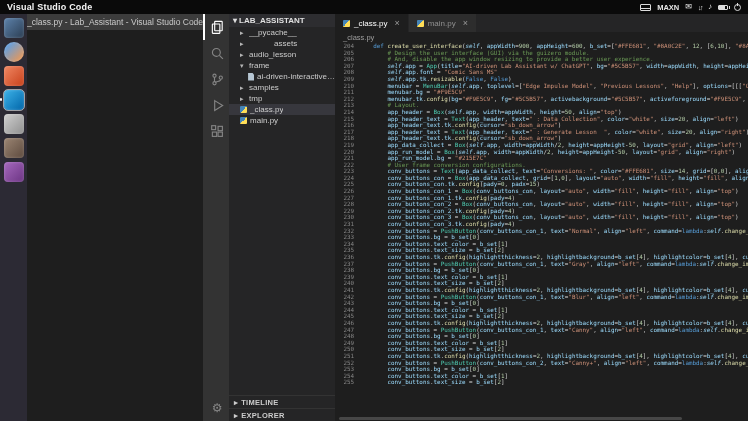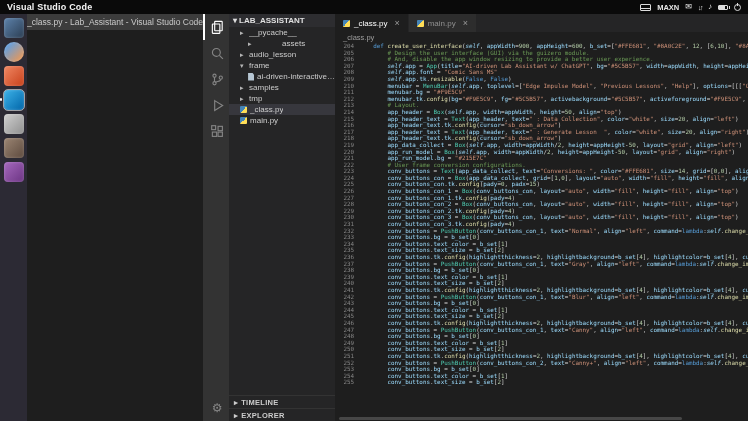--- a/index.html
+++ b/index.html
@@ -151,21 +151,21 @@
       <div id="sidebar">
         <div id="sb-project">
           <span class="chev">▾</span>
           <span>LAB_ASSISTANT</span>
         </div>
         <div class="tree" id="tree">
             <div class="tree-row" style="padding-left: 11px;">
               <span class="chev">▸</span>
               <span class="lbl">__pycache__</span>
             </div>
-            <div class="tree-row" style="padding-left: 19px; gap: 28px;">
+            <div class="tree-row" style="padding-left: 11px; gap: 28px;">
               <span class="chev">▸</span>
               <span class="lbl">assets</span>
             </div>
             <div class="tree-row" style="padding-left: 11px;">
               <span class="chev">▸</span>
               <span class="lbl">audio_lesson</span>
             </div>
             <div class="tree-row" style="padding-left: 11px;">
               <span class="chev">▾</span>
               <span class="lbl">frame</span>

